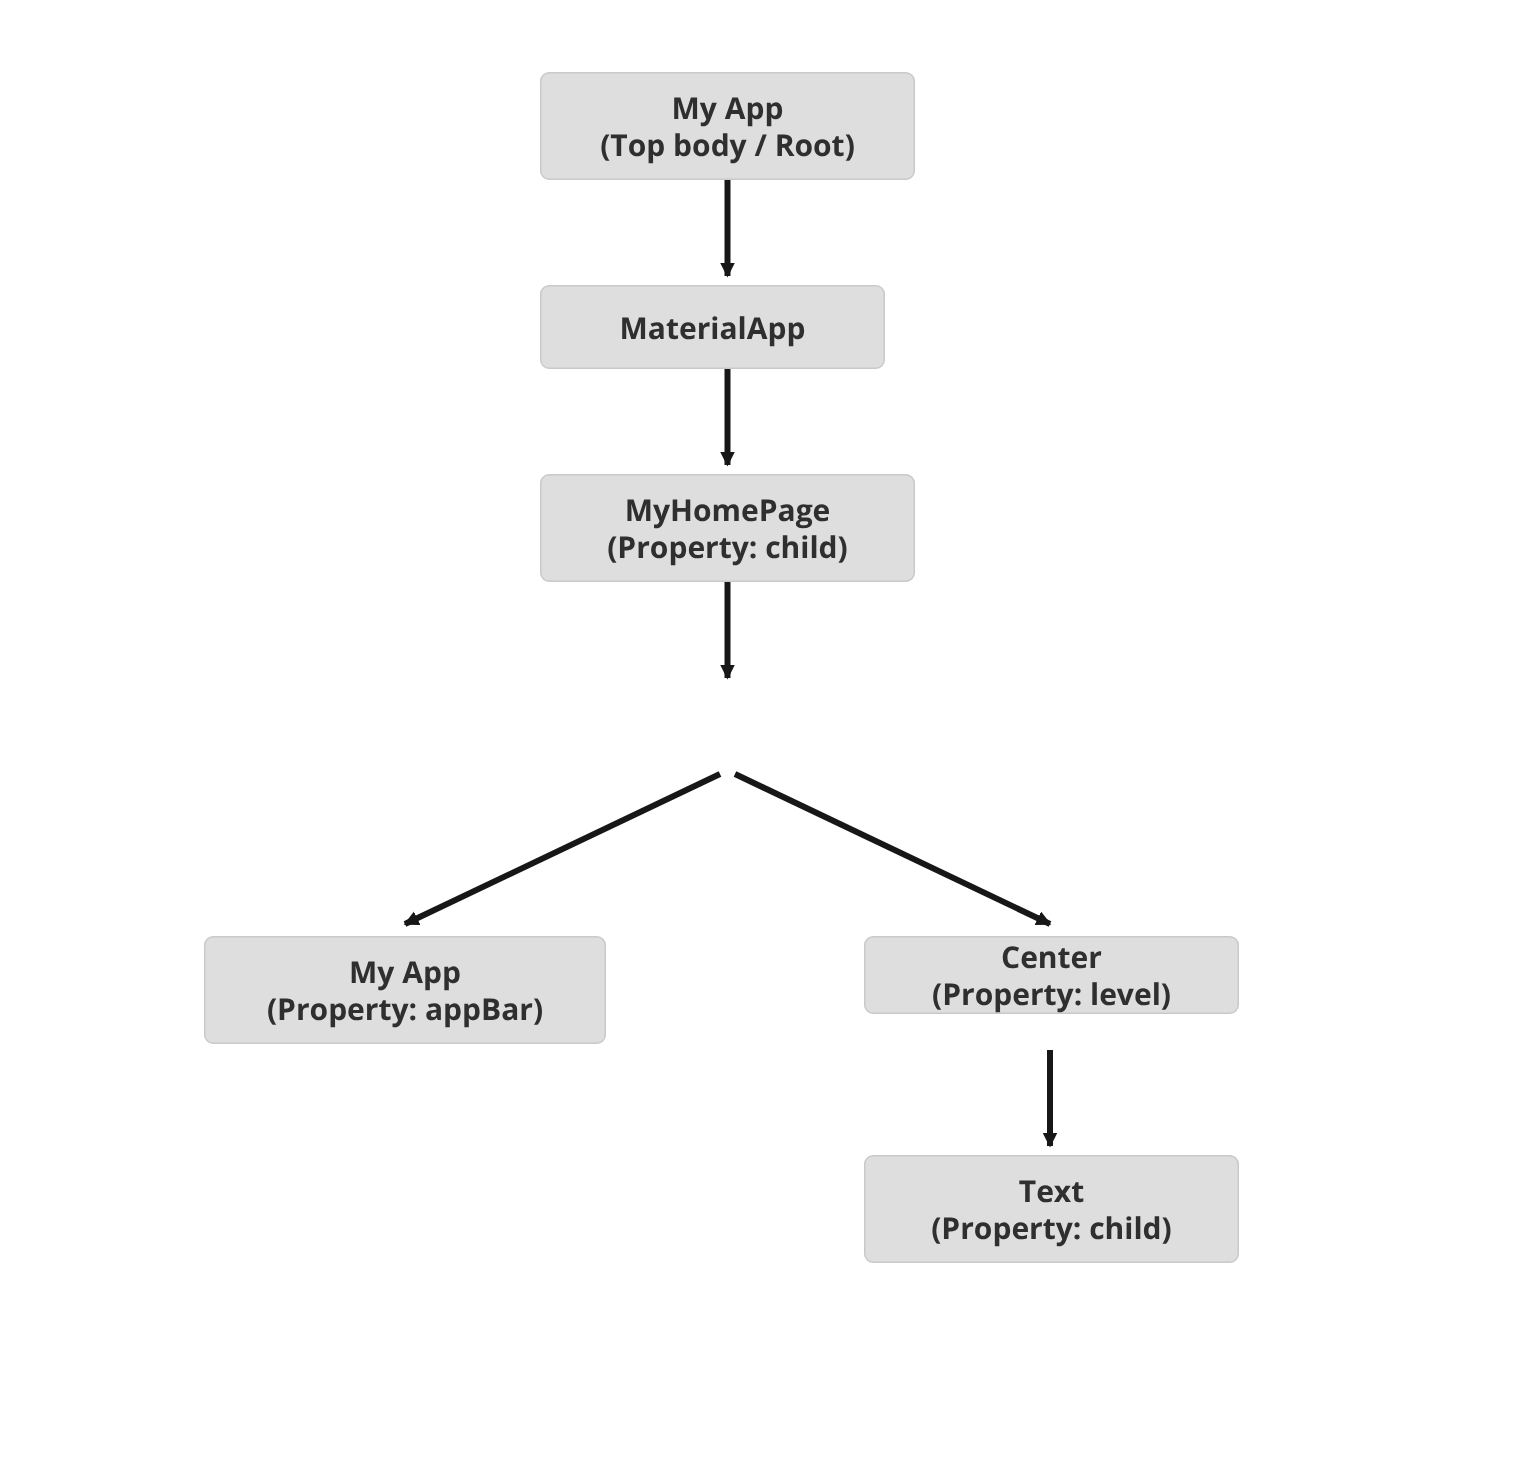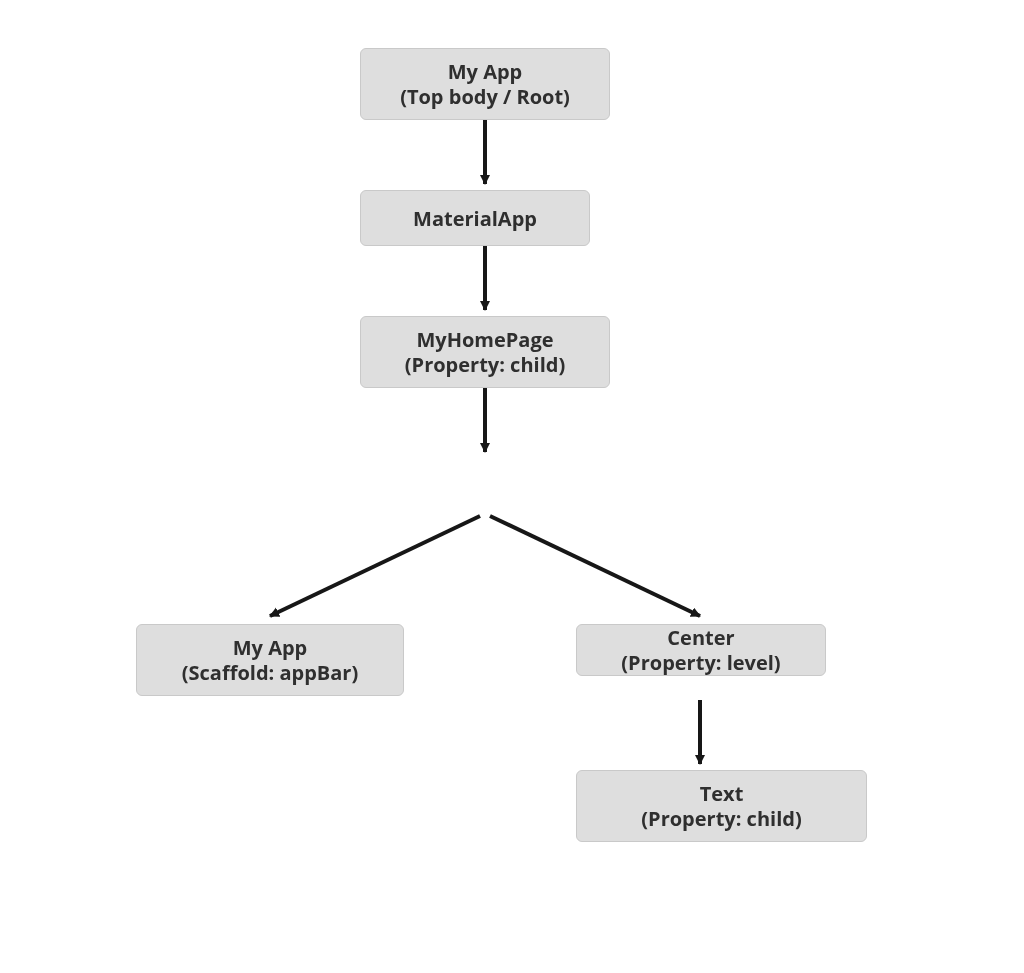--- a/index.html
+++ b/index.html
@@ -76,26 +76,26 @@
   </div>
 
   <div class="node" style="left:360px; top:316px; width:250px; height:72px;align-items:center;">
     <span class="line">MyHomePage</span>
     <span class="line">(Property: child)</span>
   </div>
 
 
   <div class="node" style="left:136px; top:624px; width:268px; height:72px;">
     <span class="line">My App</span>
-    <span class="line">(Scaffold: appBar)</span>
+    <span class="line">(Property: appBar)</span>
   </div>
 
   <div class="node" style="left:576px; top:624px; width:250px; height:52px;">
     <span class="line">Center</span>
     <span class="line">(Property: level)</span>
   </div>
 
-  <div class="node" style="left:576px; top:770px; width:291px; height:72px;">
+  <div class="node" style="left:576px; top:770px; width:250px; height:72px;">
     <span class="line">Text</span>
     <span class="line">(Property: child)</span>
   </div>
 
 </div>
 
 </body></html>

